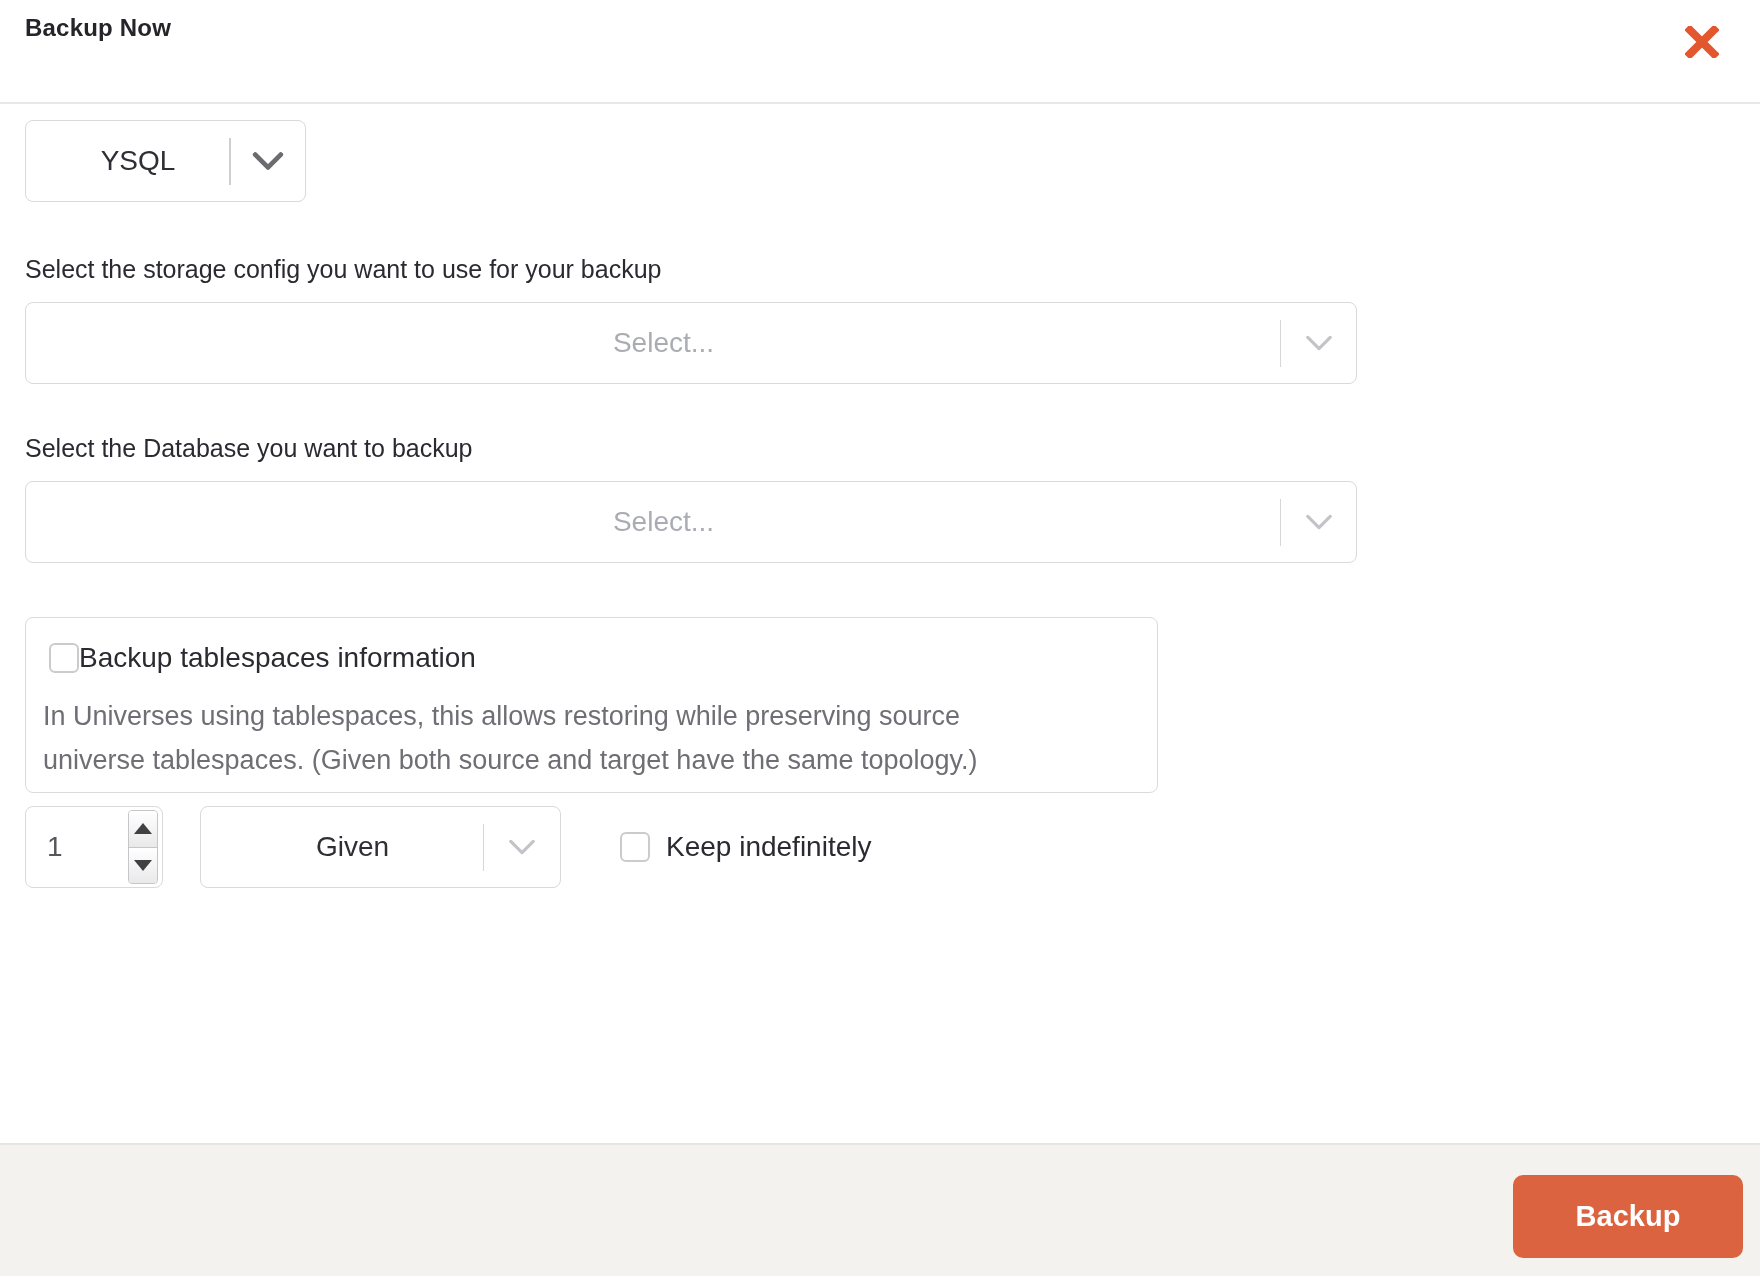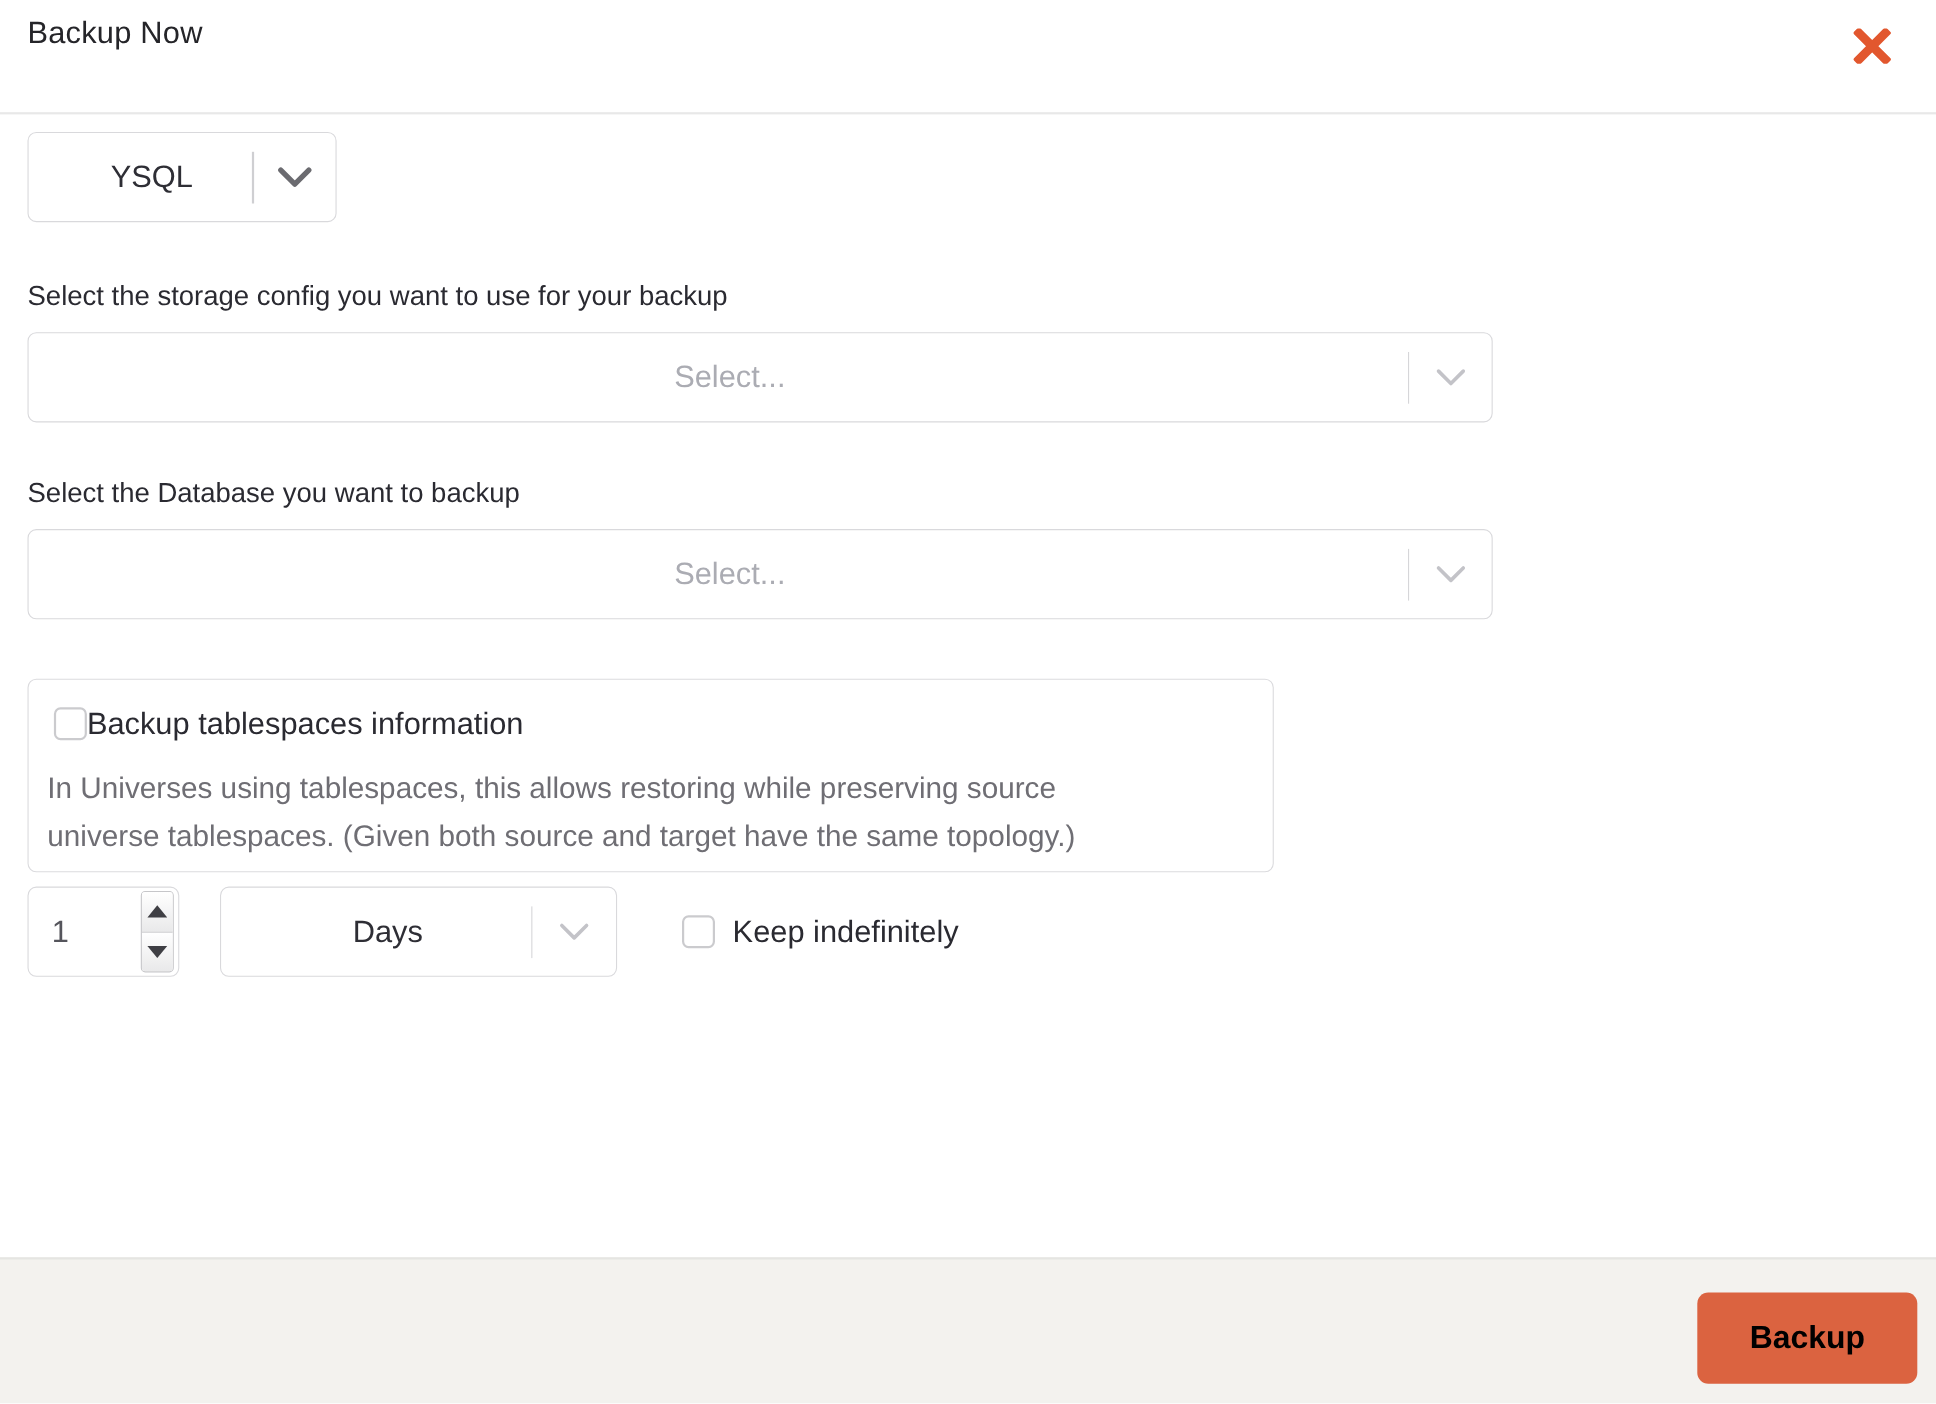--- a/index.html
+++ b/index.html
@@ -15,22 +15,22 @@
   
   .modal-header {
     height:104px;
     padding:14px 36px 0 25px;
     display:flex;
     align-items:flex-start;
     justify-content:space-between;
     border-bottom:2px solid #e8e8e8;
   }
   .modal-title {
-    font-size:28px;
-    font-weight:normal;
+    font-size:24px;
+    font-weight:bold;
     color:#252529;
     letter-spacing:0.2px;
   }
   .close-btn {
     background:none; border:none; cursor:pointer;
     margin-top:6px;
     width:44px; height:44px;
     display:flex; align-items:center; justify-content:center;
   }
 
@@ -174,23 +174,23 @@
     position:absolute;
     left:0; bottom:0;
     width:1760px; height:133px;
     background:#f3f2ee;
     border-top:2px solid #e5e5e2;
     display:flex;
     justify-content:flex-end;
   }
   .backup-btn {
     margin:30px 17px 0 0;
-    width:200px; height:83px;
+    width:230px; height:83px;
     background:#db6340;
-    color:#000000;
+    color:#ffffff;
     border:none; border-radius:10px;
     font-family:"Liberation Sans", sans-serif;
     font-size:29px;
     font-weight:600;
     cursor:pointer;
   }
 </style>
 </head>
 <body>
 
@@ -254,21 +254,21 @@
         <button class="spin-btn up">
           <span class="tri-up"></span>
         </button>
         <button class="spin-btn down">
           <span class="tri-down"></span>
         </button>
       </div>
     </div>
 
     <div class="select-box sel-days">
-      <div class="value">Days</div>
+      <div class="value">Given</div>
       <div class="vdivider light"></div>
       <div class="chev-zone chev-light">
         <svg width="30" height="20" viewBox="0 0 24 14">
             <path d="M3 2.5 L12 11.5 L21 2.5" fill="none" stroke="currentColor" stroke-width="2.6" stroke-linecap="round" stroke-linejoin="round"></path>
           </svg>
       </div>
     </div>
 
     <div class="keep-row">
       <div class="checkbox"></div>

